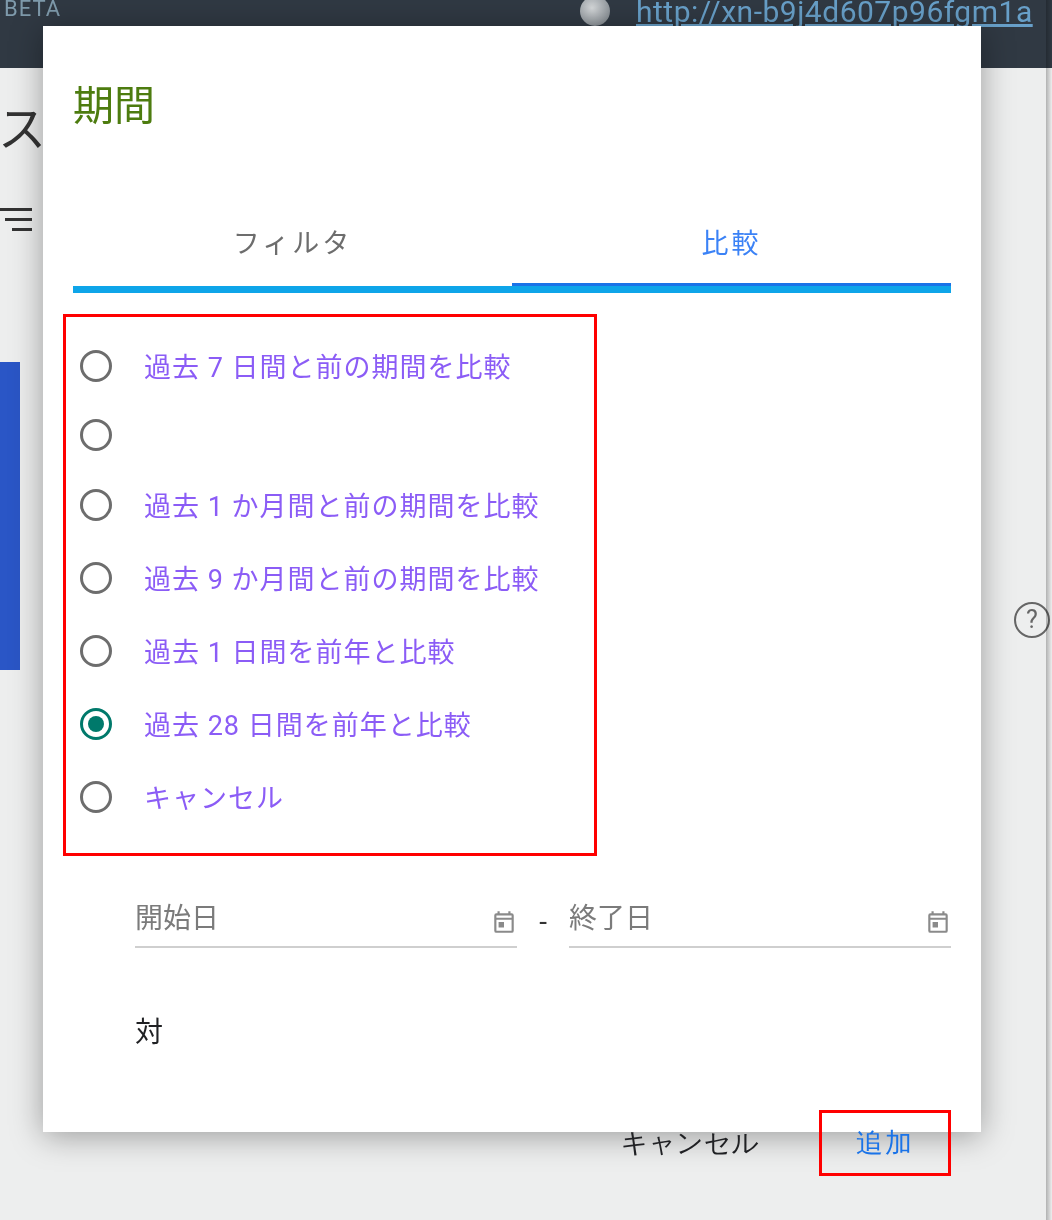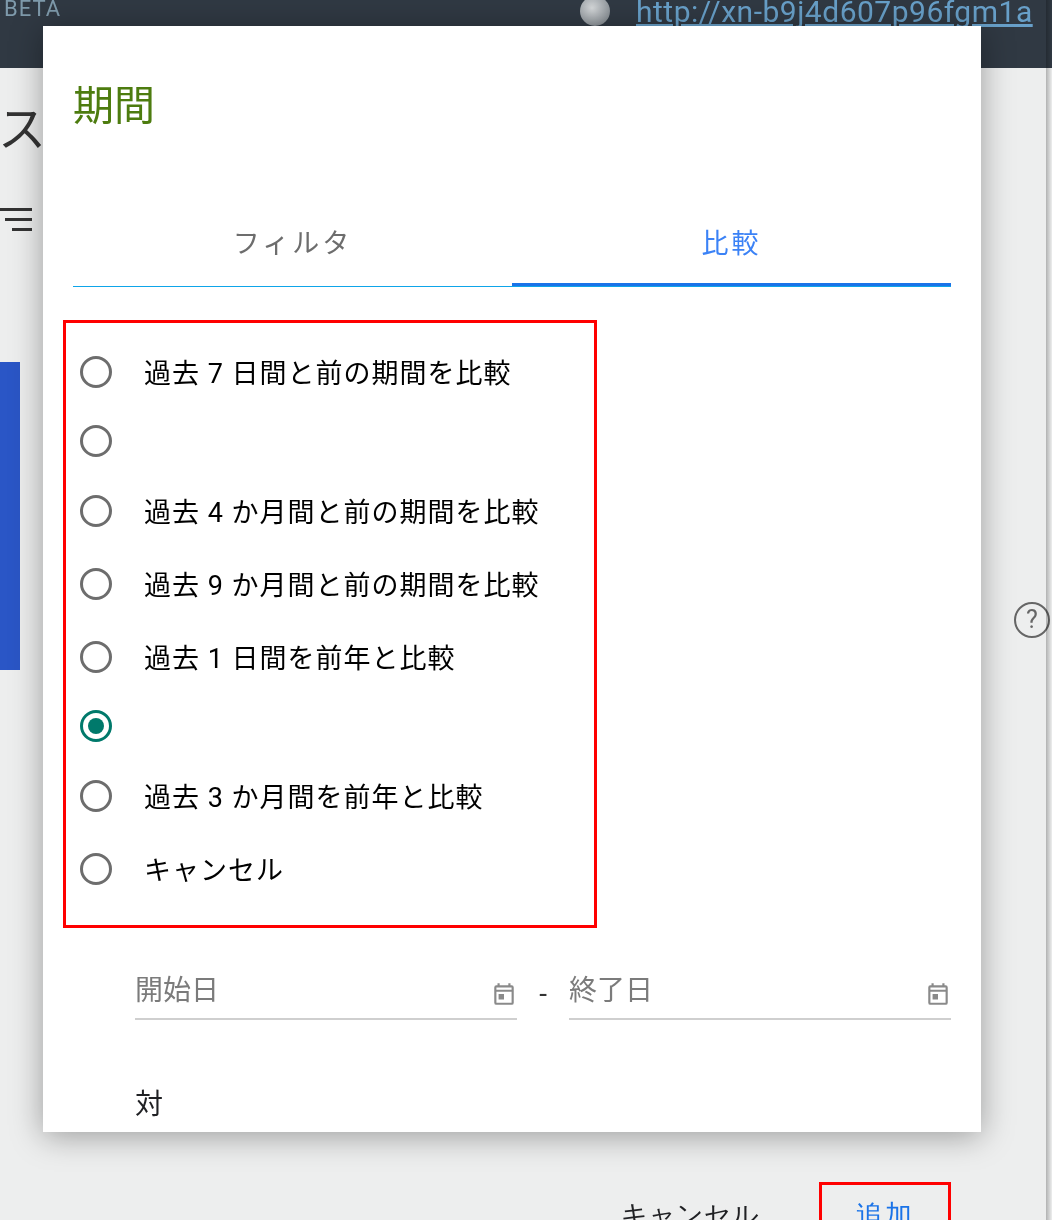--- a/index.html
+++ b/index.html
@@ -115,22 +115,22 @@
       display: flex;
       flex-direction: column;
     }
     .modal-title {
       font-size: 41px;
       color: #4d7c0f;
       padding: 46px 30px 0 30px;
     }
     .tabs {
       display: flex;
-      margin: 80px 30px 12px 30px;
-      border-bottom: 1px solid #0ea5e9;
+      margin: 80px 30px 0 30px;
+      border-bottom: 7px solid #0ea5e9;
     }
     .tab {
       flex: 1;
       text-align: center;
       font-size: 27px;
       padding: 10px 0 22px 0;
       letter-spacing: 3px;
       color: #6d6d6d;
       cursor: pointer;
     }
@@ -166,21 +166,21 @@
     .radio-circle.selected::after {
       content: "";
       position: absolute;
       top: 5px; left: 5px;
       width: 16px; height: 16px;
       background: #00796b;
       border-radius: 50%;
     }
     .radio-label {
       font-size: 27px;
-      color: #000000;
+      color: #8b5cf6;
       letter-spacing: 1px;
     }
 
     .date-row {
       display: flex;
       align-items: flex-end;
       margin: 40px 30px 12px 92px;
     }
     .date-field {
       flex: 1;
@@ -268,36 +268,33 @@
     <div class="radio-box">
       <div class="radio-row">
         <span class="radio-circle"></span>
         <span class="radio-label">過去 7 日間と前の期間を比較</span>
       </div>
       <div class="radio-row">
         <span class="radio-circle"></span>
       </div>
       <div class="radio-row">
         <span class="radio-circle"></span>
-        <span class="radio-label">過去 4 か月間と前の期間を比較</span>
+        <span class="radio-label">過去 1 か月間と前の期間を比較</span>
       </div>
       <div class="radio-row">
         <span class="radio-circle"></span>
         <span class="radio-label">過去 9 か月間と前の期間を比較</span>
       </div>
       <div class="radio-row">
         <span class="radio-circle"></span>
         <span class="radio-label">過去 1 日間を前年と比較</span>
       </div>
       <div class="radio-row">
         <span class="radio-circle selected"></span>
-      </div>
-      <div class="radio-row">
-        <span class="radio-circle"></span>
-        <span class="radio-label">過去 3 か月間を前年と比較</span>
+        <span class="radio-label">過去 28 日間を前年と比較</span>
       </div>
       <div class="radio-row">
         <span class="radio-circle"></span>
         <span class="radio-label">キャンセル</span>
       </div>
     </div>
 
     <div class="date-row">
       <div class="date-field">
         <span class="date-placeholder">開始日</span>

